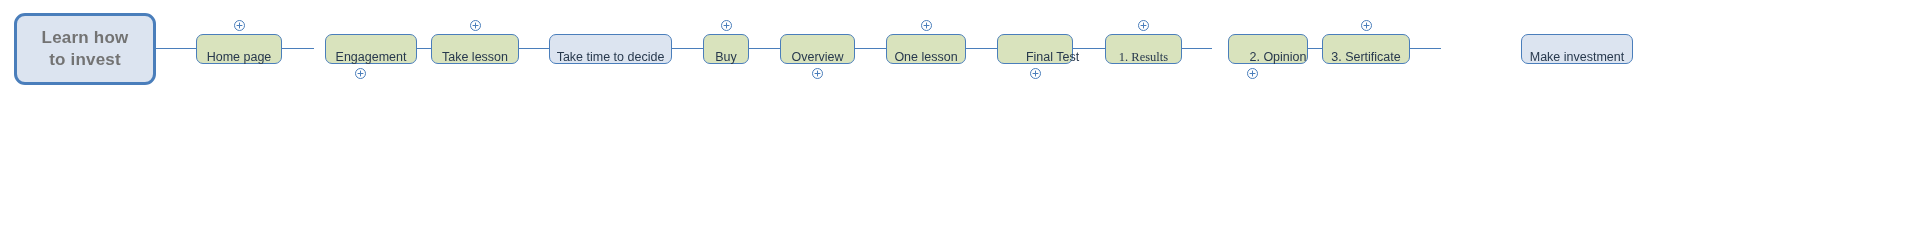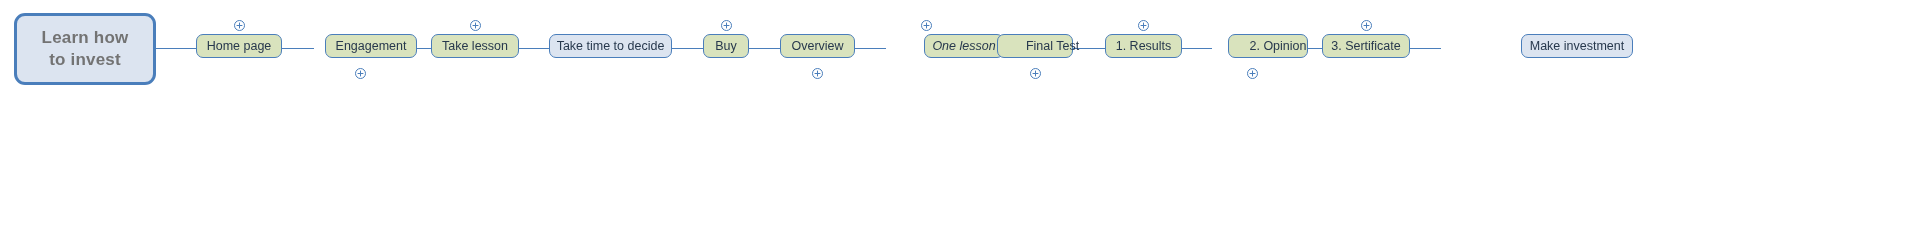--- a/index.html
+++ b/index.html
@@ -50,25 +50,25 @@
     line-height: 1.3;
     text-align: center;
     white-space: pre-line;
     letter-spacing: 0.2px;
   }
 
   
   .node {
     position: absolute;
     top: 34px;
-    height: 24px;
+    height: 30px;
     border: 1.6px solid #4a7ebb;
     border-radius: 7px;
     display: flex;
-    align-items: center;
+    align-items: flex-end;
     justify-content: center;
     z-index: 3;
   }
   .node.green { background: #d9e3bd; }
   .node.blue  { background: #dce4f0; }
 
   .node-label {
     color: #27384d;
     font-size: 12.5px;
     line-height: 1;
@@ -144,39 +144,39 @@
     <div class="connector" style="left: 749px; width: 31px;"></div>
     <div class="node green" style="left: 780px; width: 75px;">
       <div class="node-label">Overview</div>
     </div>
     <div class="plus-icon" style="left: 812px; top: 68px;">
       <svg width="7" height="7" viewBox="0 0 7 7">
         <path d="M3.5 0.6 V6.4 M0.6 3.5 H6.4" stroke="#4a7ebb" stroke-width="1" stroke-linecap="butt"></path>
       </svg>
     </div>
     <div class="connector" style="left: 855px; width: 31px;"></div>
-    <div class="node green" style="left: 924px; width: 80px; font-style: italic;">
+    <div class="node green" style="left: 886px; width: 80px;">
       <div class="node-label">One lesson</div>
     </div>
     <div class="plus-icon" style="left: 920.5px; top: 20px;">
       <svg width="7" height="7" viewBox="0 0 7 7">
         <path d="M3.5 0.6 V6.4 M0.6 3.5 H6.4" stroke="#4a7ebb" stroke-width="1" stroke-linecap="butt"></path>
       </svg>
     </div>
     <div class="connector" style="left: 966px; width: 31px;"></div>
     <div class="node green" style="left: 997px; width: 76px; padding-left: 35px;">
       <div class="node-label">Final Test</div>
     </div>
     <div class="plus-icon" style="left: 1029.5px; top: 68px;">
       <svg width="7" height="7" viewBox="0 0 7 7">
         <path d="M3.5 0.6 V6.4 M0.6 3.5 H6.4" stroke="#4a7ebb" stroke-width="1" stroke-linecap="butt"></path>
       </svg>
     </div>
     <div class="connector" style="left: 1073px; width: 32px;"></div>
-    <div class="node green" style="left: 1105px; width: 77px;">
+    <div class="node green" style="left: 1105px; width: 77px; font-family: Liberation Serif, serif;">
       <div class="node-label">1. Results</div>
     </div>
     <div class="plus-icon" style="left: 1138px; top: 20px;">
       <svg width="7" height="7" viewBox="0 0 7 7">
         <path d="M3.5 0.6 V6.4 M0.6 3.5 H6.4" stroke="#4a7ebb" stroke-width="1" stroke-linecap="butt"></path>
       </svg>
     </div>
     <div class="connector" style="left: 1182px; width: 30px;"></div>
     <div class="node green" style="left: 1228px; width: 80px; padding-left: 20px;">
       <div class="node-label">2. Opinion</div>

